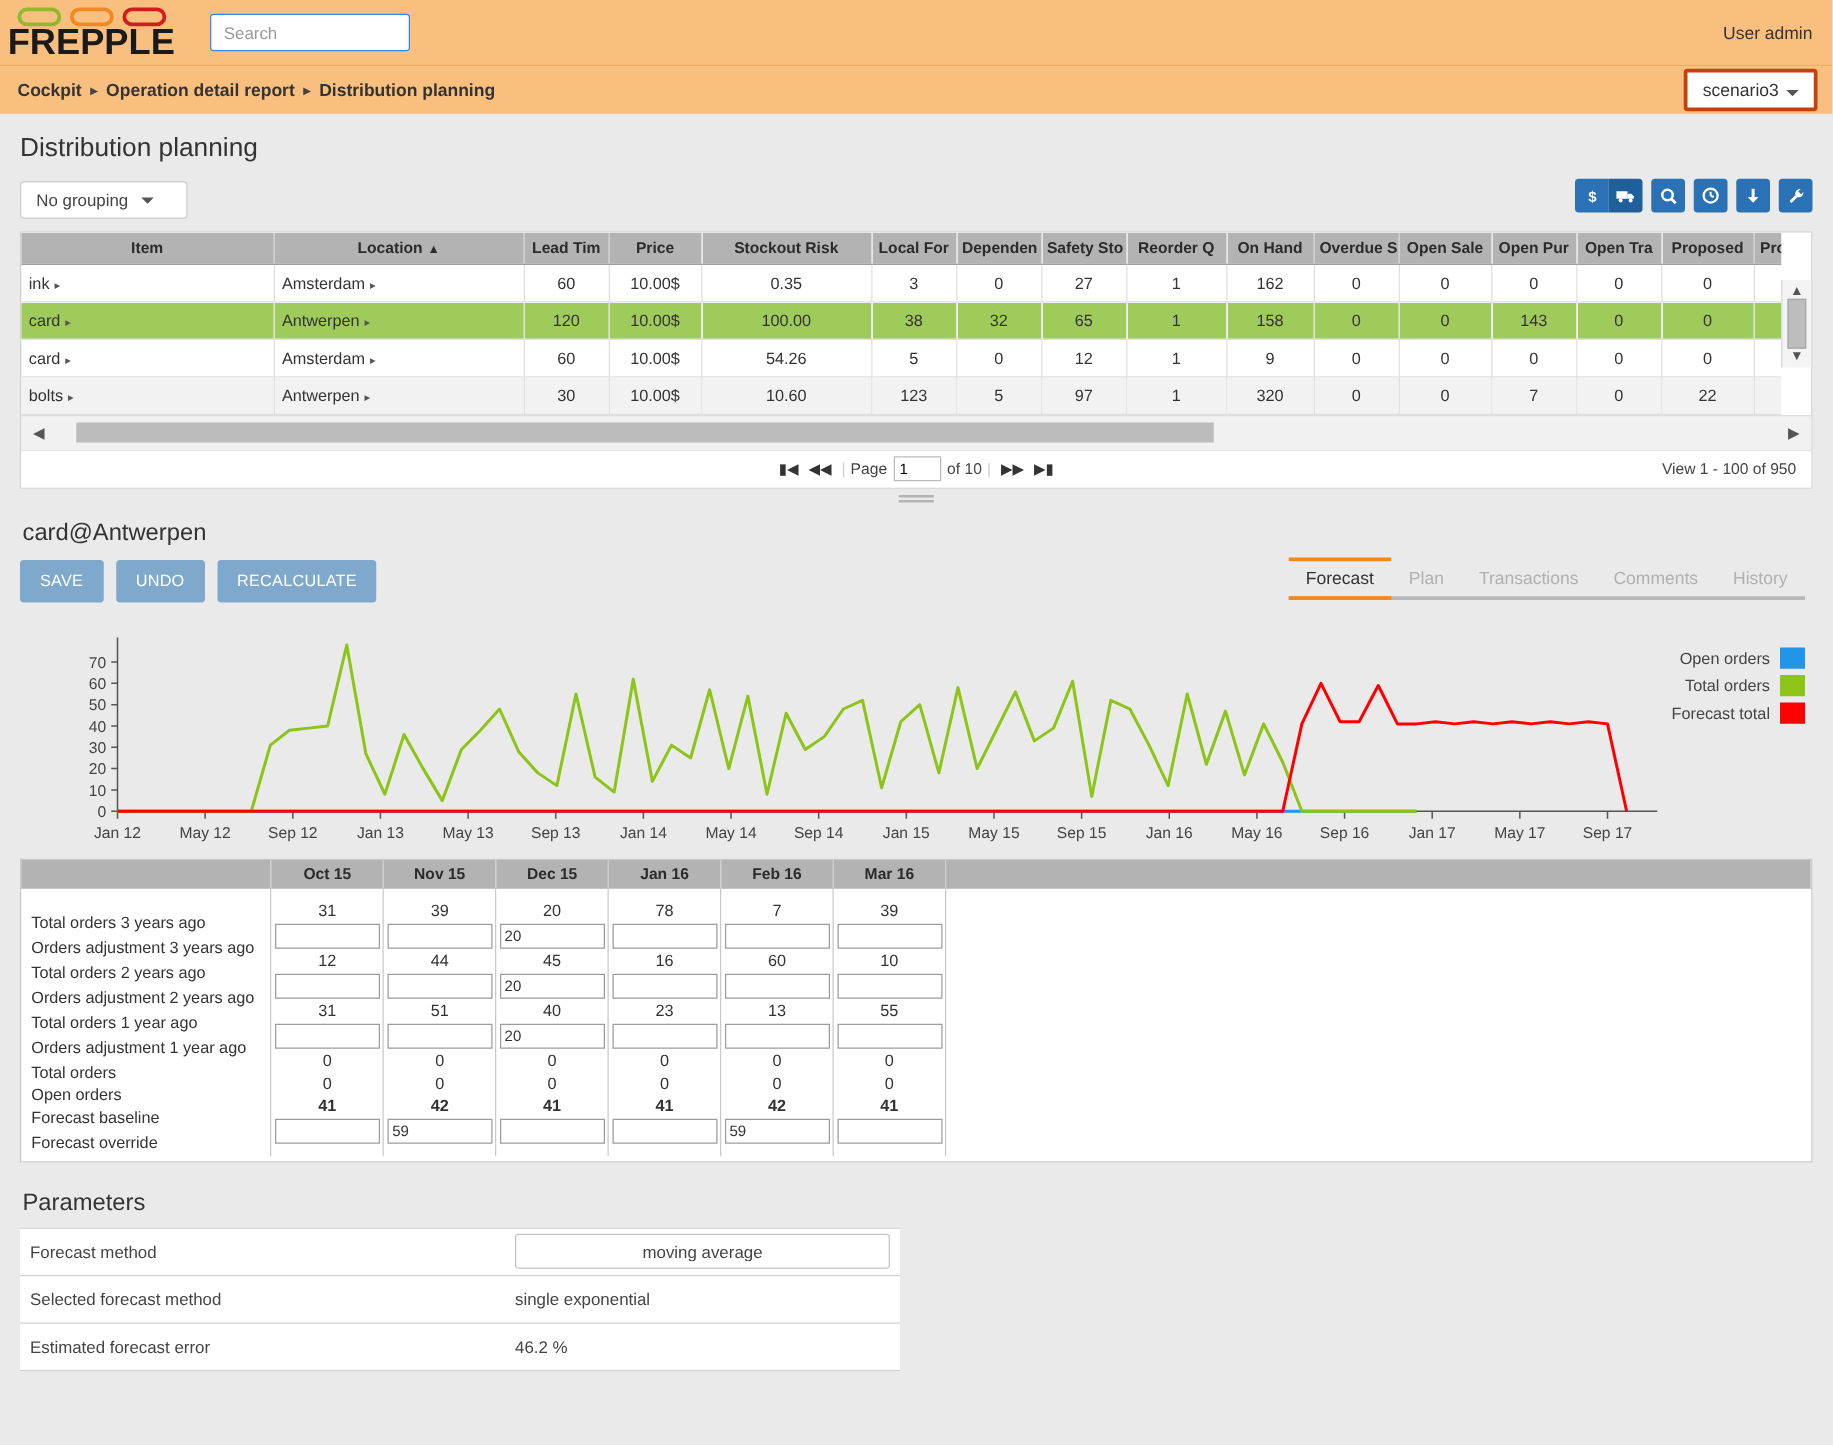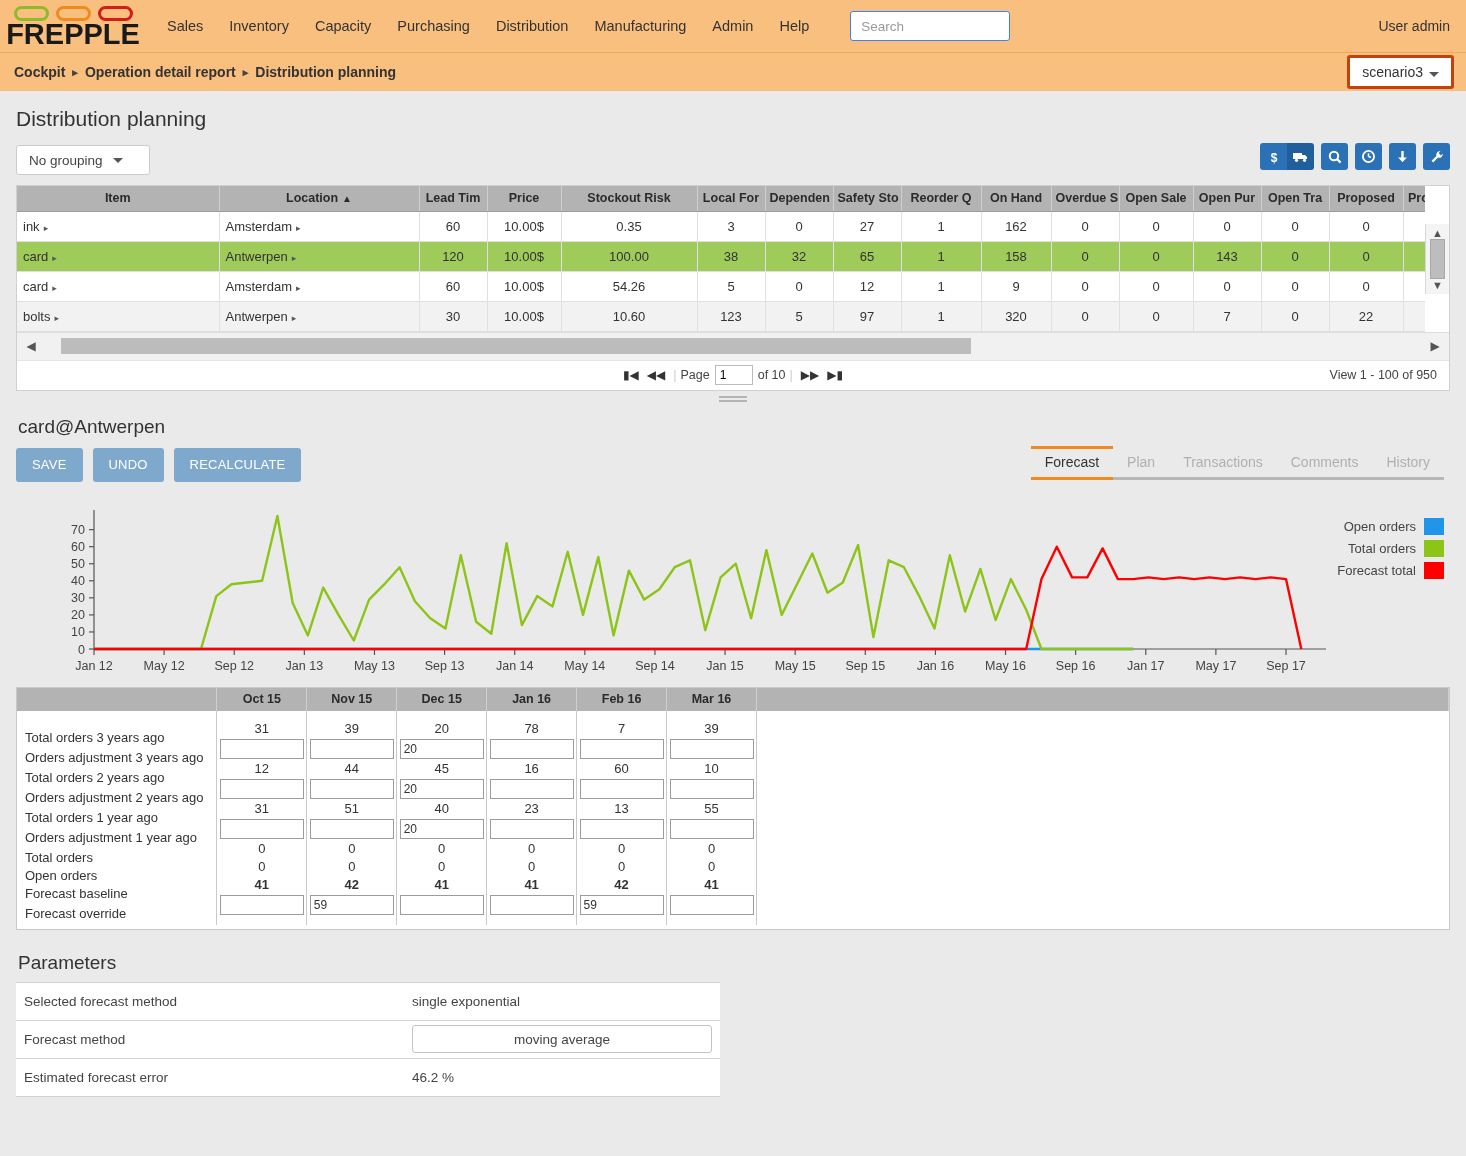--- a/index.html
+++ b/index.html
@@ -231,30 +231,20 @@
 <body>
 
 <div class="navbar">
   <div class="brand">
     <div class="brand-pills">
       <div class="pill p1"></div>
       <div class="pill p2"></div>
       <div class="pill p3"></div>
     </div>
     <div class="brand-text">FREPPLE</div>
-  </div>
-  <div class="nav-links">
-    <a href="#">Sales</a>
-    <a href="#">Inventory</a>
-    <a href="#">Capacity</a>
-    <a href="#">Purchasing</a>
-    <a href="#">Distribution</a>
-    <a href="#">Manufacturing</a>
-    <a href="#">Admin</a>
-    <a href="#">Help</a>
   </div>
   <input class="search-box" placeholder="Search" style="">
   <div class="user-admin">User admin</div>
 </div>
 
 <div class="crumbbar">
   <div class="crumbs">
     <a href="#">Cockpit</a>
     <span class="crumb-sep">▸</span>
     <a href="#">Operation detail report</a>
@@ -669,28 +659,28 @@
           <td></td>
         </tr>
       </tbody>
     </table>
   </div>
 
   <div class="params-title">Parameters</div>
   <table class="params">
     <tbody>
         <tr>
-      <td class="lbl">Selected forecast method</td>
-      <td>single exponential</td>
-    </tr>
-    <tr>
       <td class="lbl">Forecast method</td>
       <td>
         <input class="param-input" value="moving average" style="">
       </td>
+    </tr>
+    <tr>
+      <td class="lbl">Selected forecast method</td>
+      <td>single exponential</td>
     </tr>
     <tr>
       <td class="lbl">Estimated forecast error</td>
       <td>46.2 %</td>
     </tr>
   </tbody>
     </table>
 
 </div>
 

